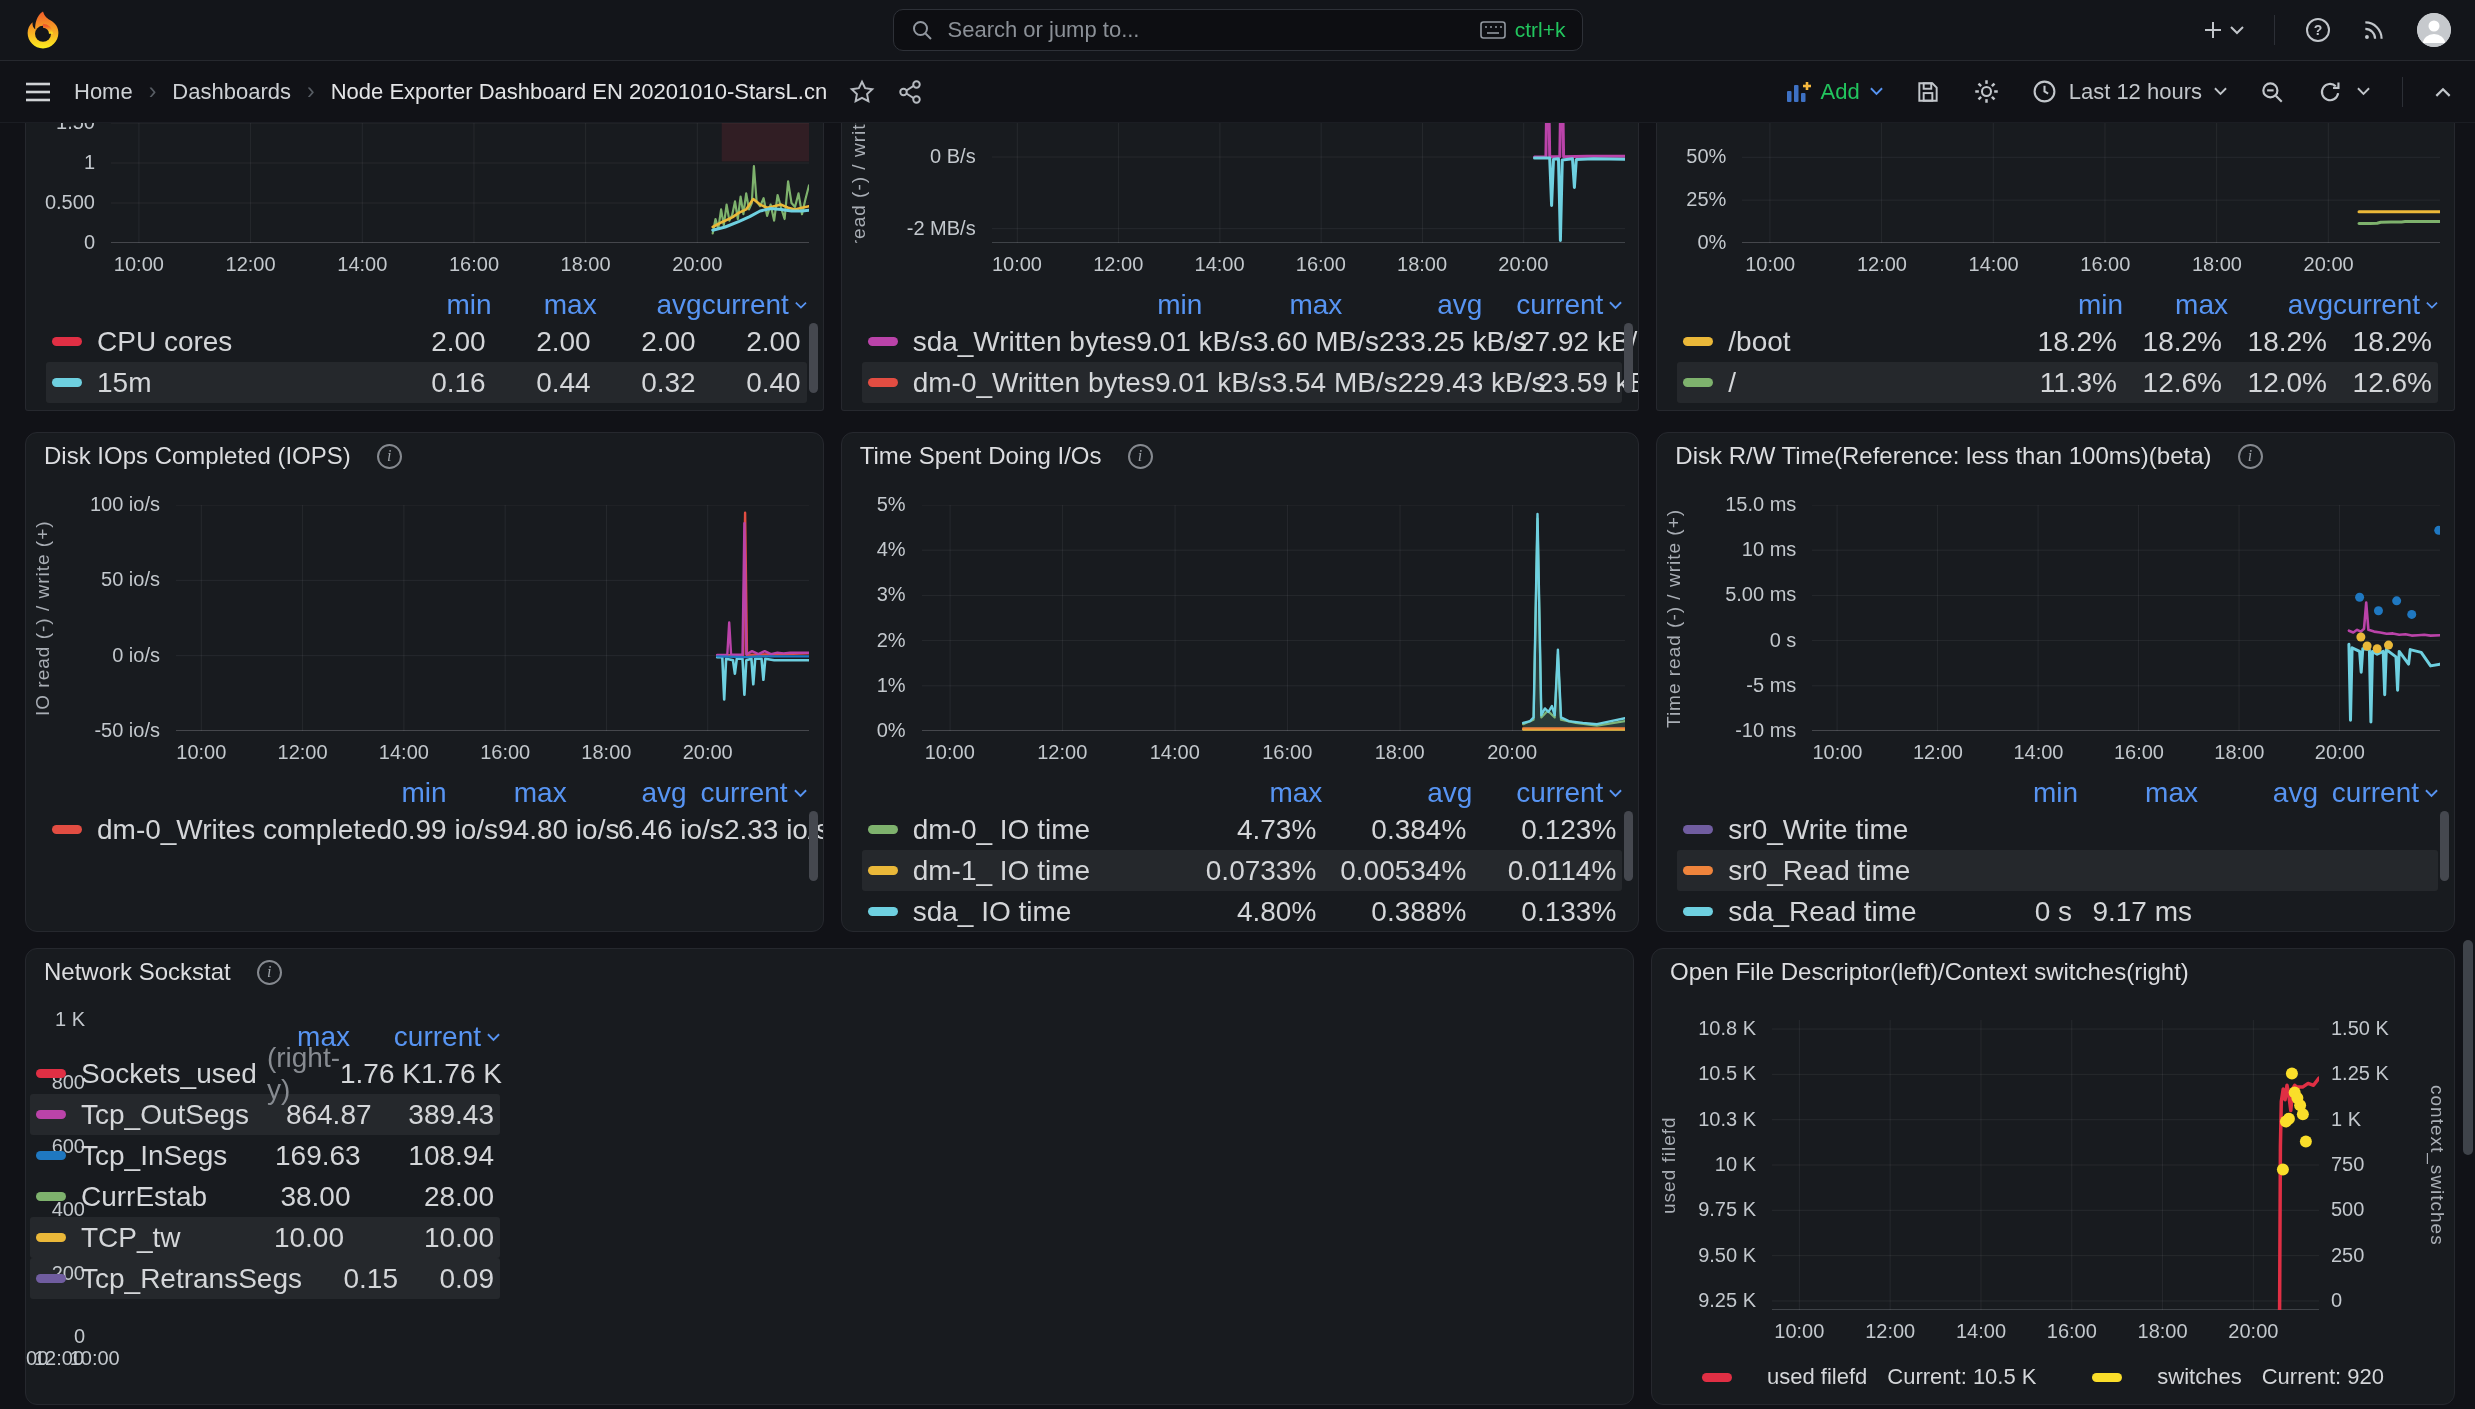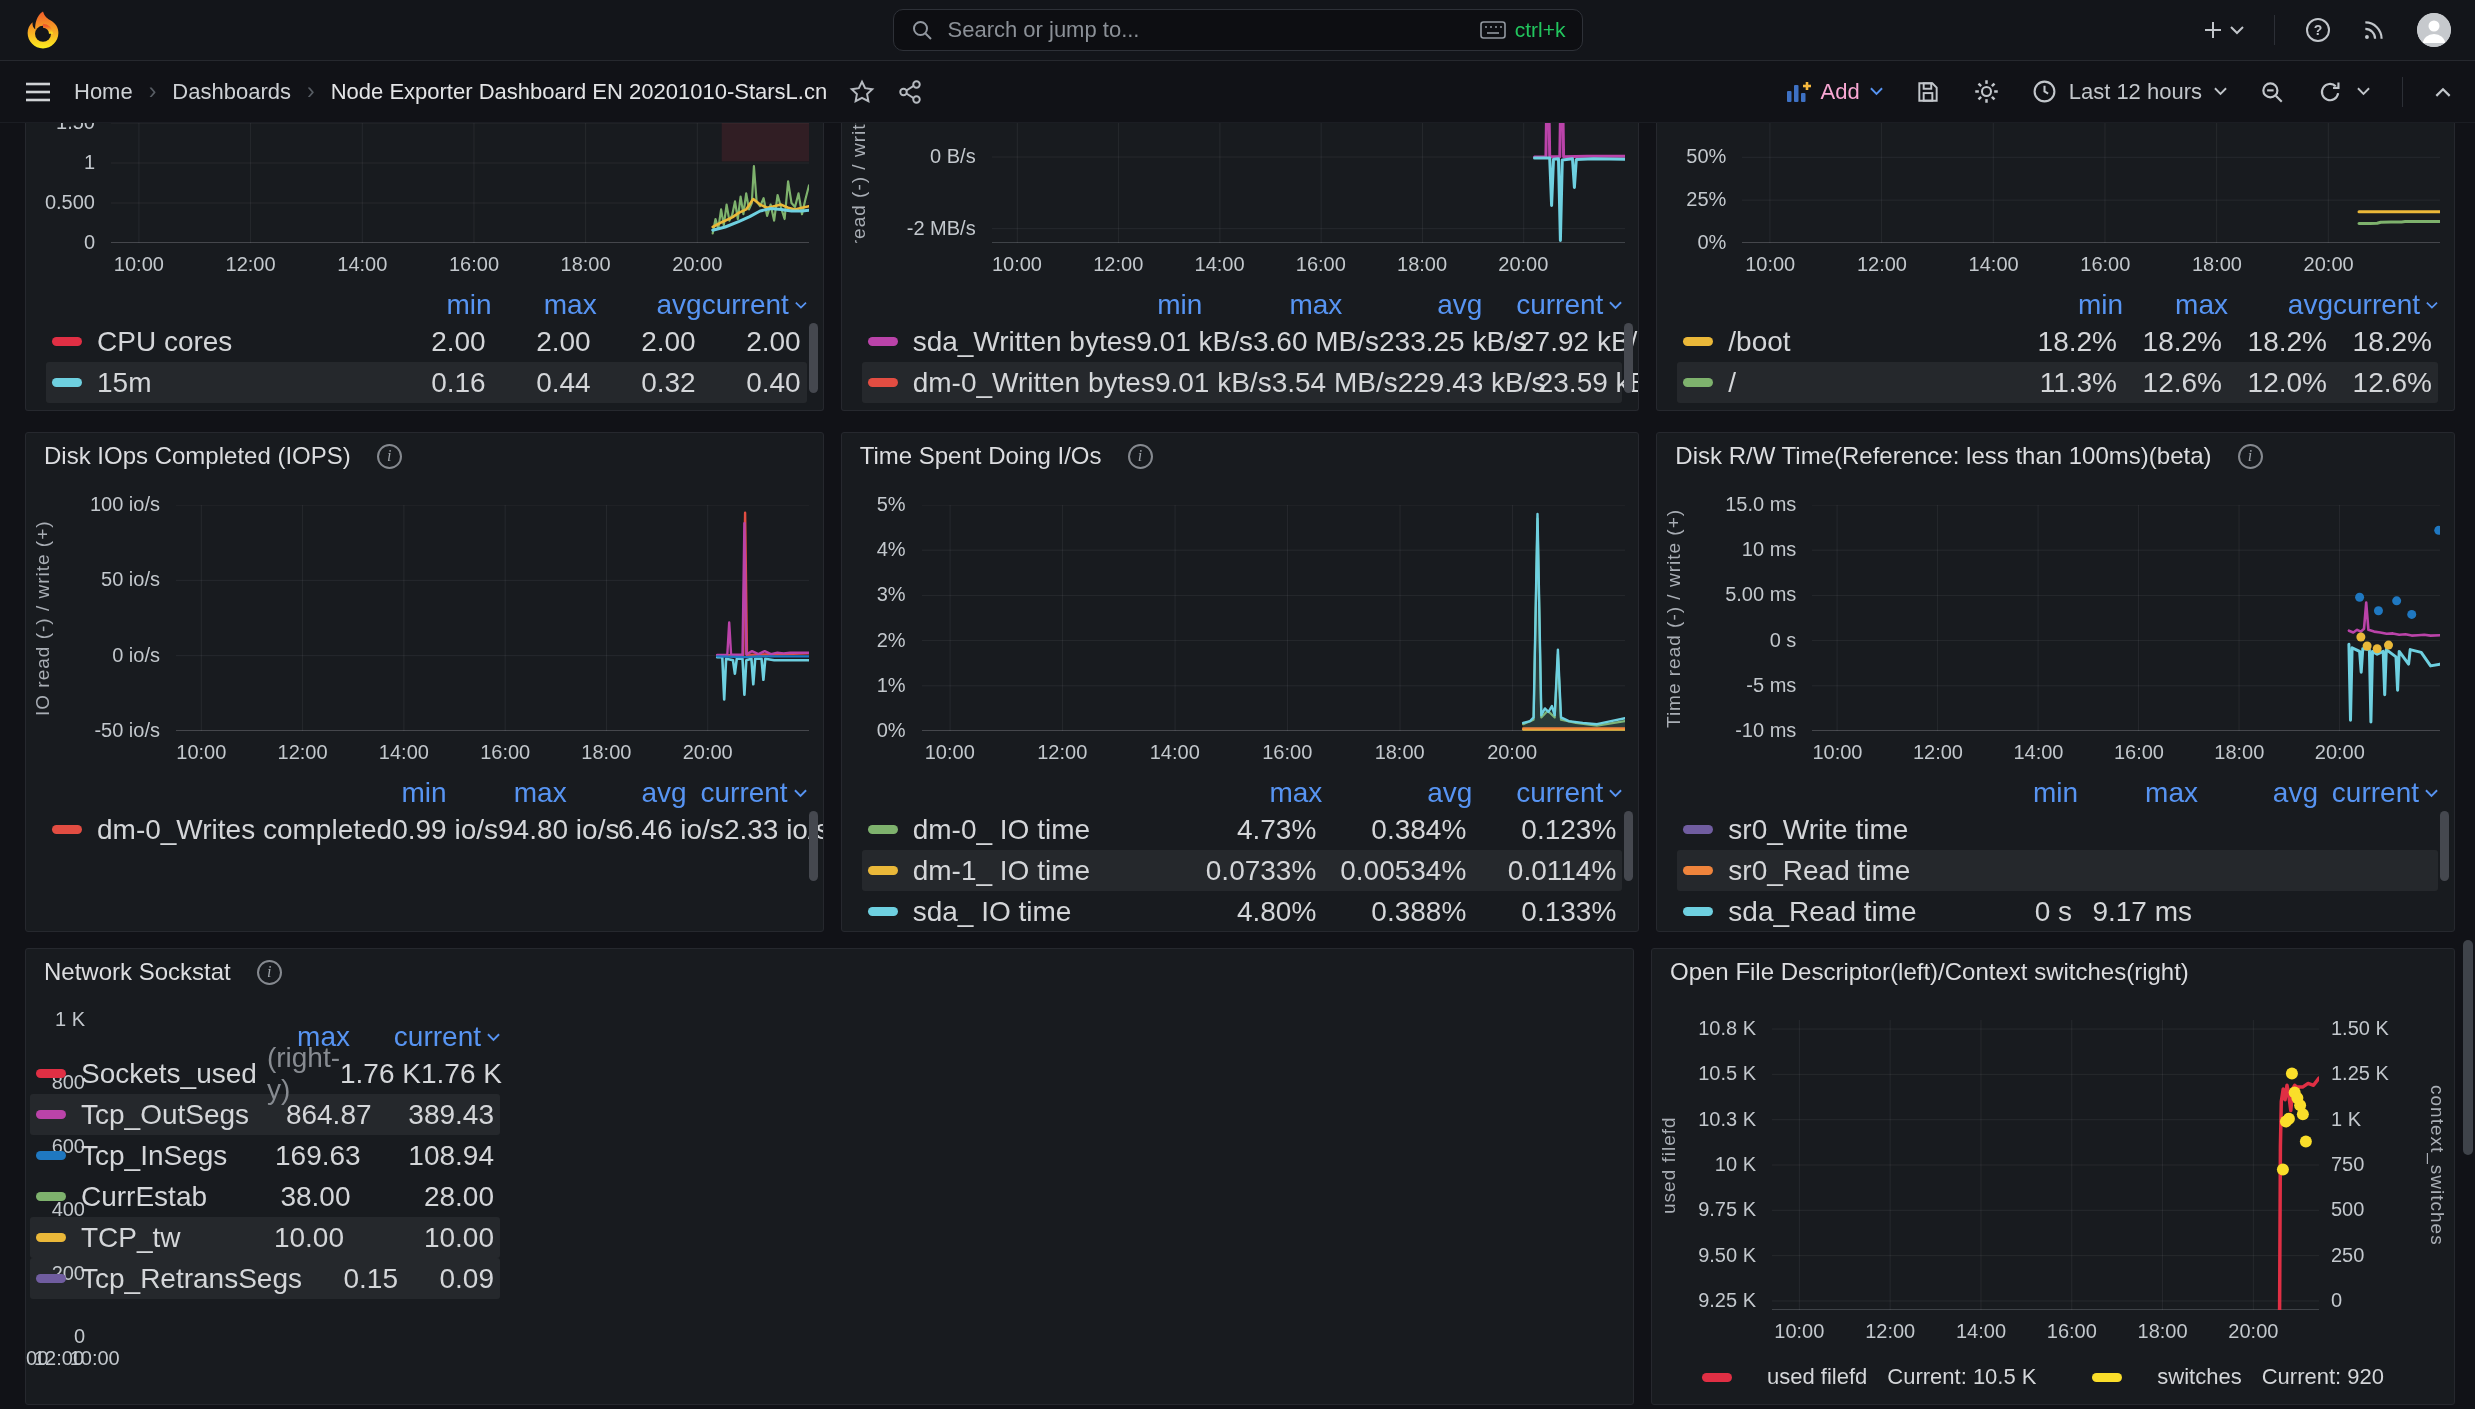--- a/index.html
+++ b/index.html
@@ -21,29 +21,29 @@
   .vdiv{width:1px;height:30px;background:#2c2f36}
   .avatar{width:34px;height:34px;border-radius:50%;background:#c6c9cd;overflow:hidden}
   
   .crumbbar{height:61px;display:flex;align-items:center;padding:0 24px;gap:22px;background:#111217;
             border-bottom:1px solid #1b1d23}
   .crumbs{display:flex;align-items:center;gap:16px;font-size:22px;white-space:nowrap}
   .crumb{color:#ced1d5}
   .crumb.last{color:#e3e4e6}
   .sep{color:#585d64;font-size:23px}
   .tb-right{margin-left:auto;display:flex;align-items:center;gap:32px}
-  .addg{display:flex;align-items:center;gap:10px;color:#f9a8d4;font-size:22px;font-weight:500}
+  .addg{display:flex;align-items:center;gap:10px;color:#22c55e;font-size:22px;font-weight:500}
   .timep{display:flex;align-items:center;gap:12px;color:#c2c6cb;font-size:22px}
   
   .dash{padding:0 20px 0 25px}
   .grid{display:grid;gap:17px}
   #row-1{grid-template-columns:repeat(3,1fr);height:288px;margin-bottom:21px}
   #row-2{grid-template-columns:repeat(3,1fr);height:500px;margin-bottom:16px}
   #row-3{grid-template-columns:1609px 1fr;height:457px}
-  .panel{background:#181b1f;border:1px solid #26282e;border-radius:3px;position:relative;
+  .panel{background:#181b1f;border:1px solid #26282e;border-radius:12px;position:relative;
          display:flex;flex-direction:column;overflow:hidden;box-sizing:border-box}
   .panel.cut{border-top:none;border-radius:0 0 3px 3px}
   .ph{height:46px;display:flex;align-items:center;gap:26px;padding:0 18px;flex:none}
   .pt{font-size:24px;font-weight:500;margin:0;color:#dcdde0;white-space:nowrap}
   .info{width:25px;height:25px;border:2px solid #85898f;border-radius:50%;color:#9da2a8;flex:none;
         font-size:16px;font-style:italic;font-family:"Liberation Serif",serif;display:flex;
         align-items:center;justify-content:center;box-sizing:border-box}
   .pbody{flex:1;display:flex;flex-direction:column;min-height:0}
   .pbody.hz{flex-direction:row}
   .chart{position:relative;flex:none}

